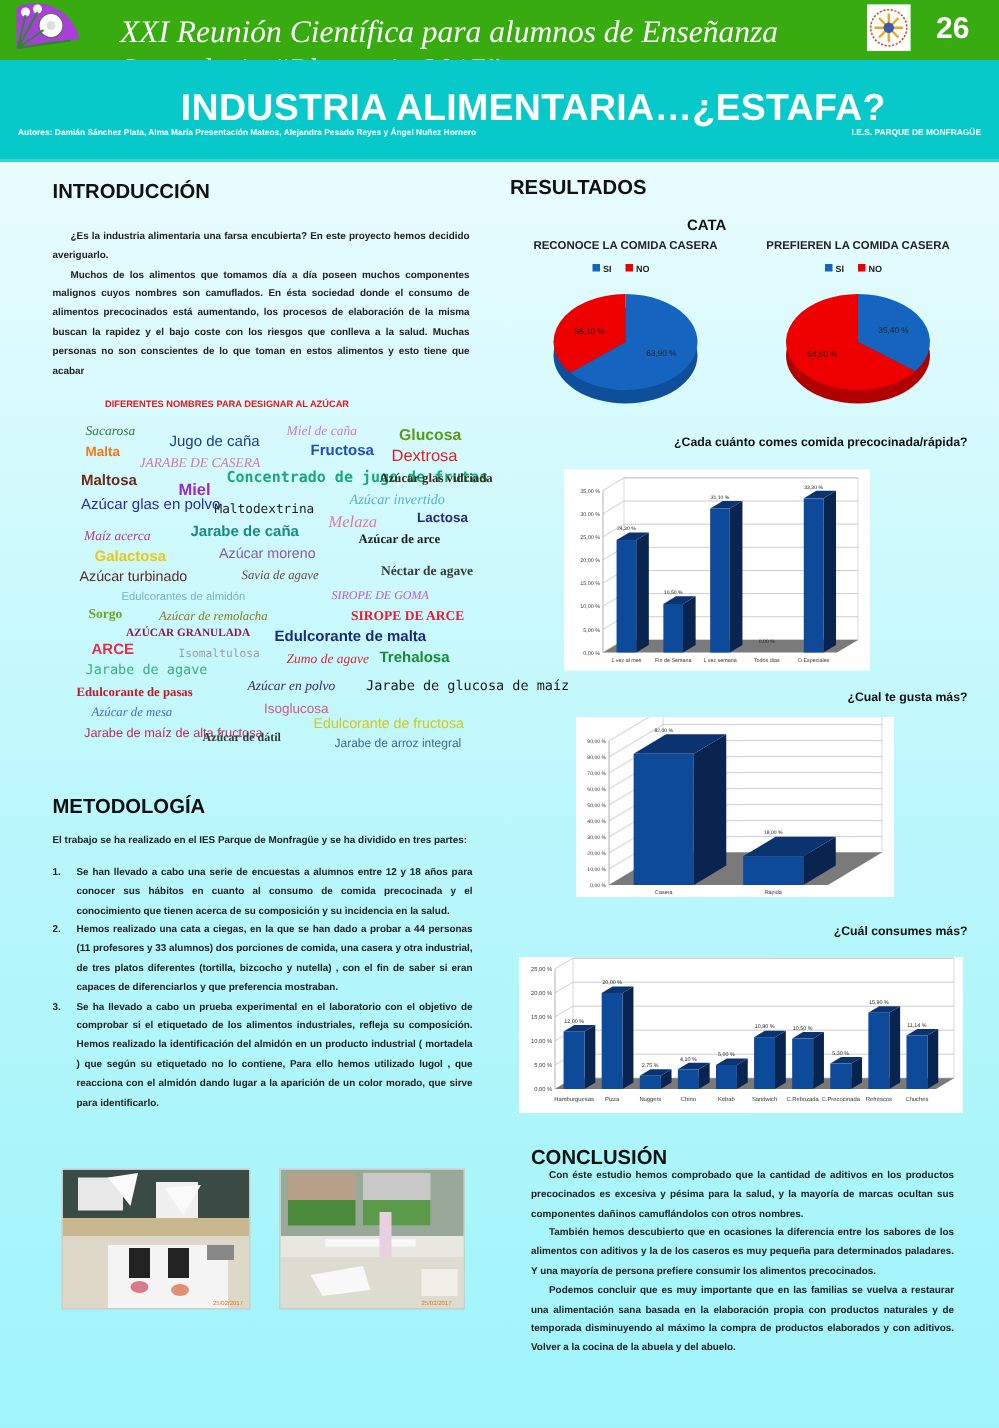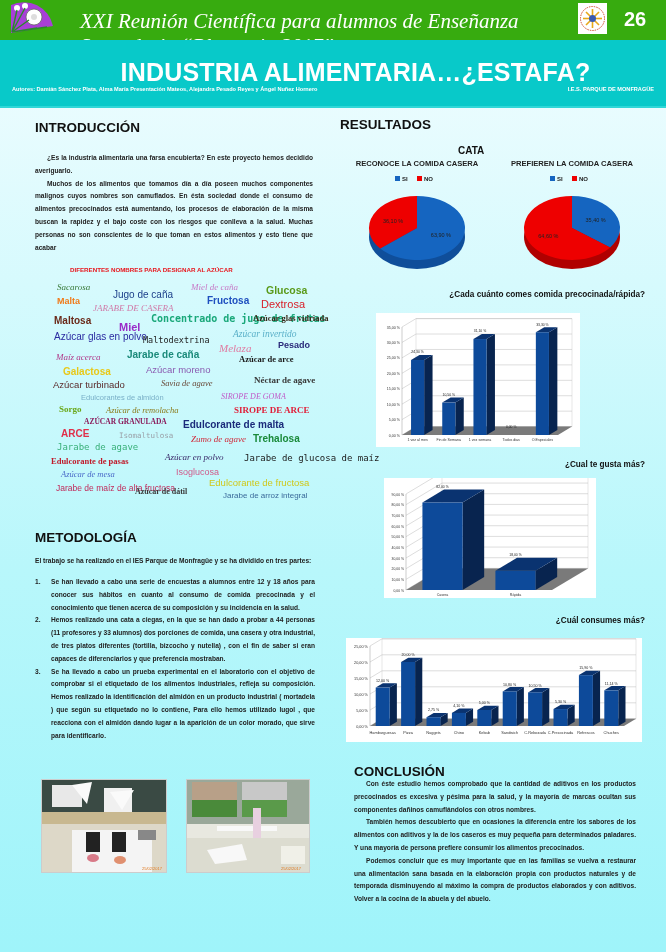--- a/index.html
+++ b/index.html
@@ -76,21 +76,21 @@
     <div class="sw" style="left: 156px; top: 18px; font-size: 10px; font-family: &quot;Liberation Sans&quot;, sans-serif; font-weight: bold; color: rgb(31, 79, 191);">Fructosa</div>
     <div class="sw" style="left: 210px; top: 21px; font-size: 11px; font-family: &quot;Liberation Sans&quot;, sans-serif; color: rgb(216, 32, 42);">Dextrosa</div>
     <div class="sw" style="left: 3px; top: 38px; font-size: 10px; font-family: &quot;Liberation Sans&quot;, sans-serif; font-weight: bold; color: rgb(106, 42, 26);">Maltosa</div>
     <div class="sw" style="left: 68px; top: 44px; font-size: 11px; font-family: &quot;Liberation Sans&quot;, sans-serif; font-weight: bold; color: rgb(154, 42, 200);">Miel</div>
     <div class="sw" style="left: 100px; top: 36px; font-size: 10px; font-family: &quot;DejaVu Sans Mono&quot;, monospace; font-weight: bold; color: rgb(26, 168, 122);">Concentrado de jugo de frutas</div>
     <div class="sw" style="left: 202px; top: 36px; font-size: 8.5px; font-family: &quot;Liberation Serif&quot;, serif; font-weight: bold; color: rgb(58, 42, 26);">Azúcar glas vidriada</div>
     <div class="sw" style="left: 3px; top: 54px; font-size: 10px; font-family: &quot;Liberation Sans&quot;, sans-serif; color: rgb(42, 42, 160);">Azúcar glas en polvo</div>
     <div class="sw" style="left: 92px; top: 58px; font-size: 8.5px; font-family: &quot;DejaVu Sans Mono&quot;, monospace; color: rgb(34, 34, 34);">Maltodextrina</div>
     <div class="sw" style="left: 182px; top: 52px; font-size: 9.5px; font-family: &quot;Liberation Serif&quot;, serif; font-style: italic; color: rgb(90, 176, 200);">Azúcar invertido</div>
     <div class="sw" style="left: 168px; top: 65px; font-size: 11px; font-family: &quot;Liberation Serif&quot;, serif; font-style: italic; color: rgb(224, 122, 160);">Melaza</div>
-    <div class="sw" style="left: 227px; top: 63px; font-size: 9px; font-family: &quot;Liberation Sans&quot;, sans-serif; font-weight: bold; color: rgb(42, 42, 122);">Pesado</div>
+    <div class="sw" style="left: 227px; top: 63px; font-size: 9px; font-family: &quot;Liberation Sans&quot;, sans-serif; font-weight: bold; color: rgb(42, 42, 122);">Lactosa</div>
     <div class="sw" style="left: 5px; top: 75px; font-size: 9px; font-family: &quot;Liberation Serif&quot;, serif; font-style: italic; color: rgb(176, 58, 138);">Maíz acerca</div>
     <div class="sw" style="left: 76px; top: 72px; font-size: 10px; font-family: &quot;Liberation Sans&quot;, sans-serif; font-weight: bold; color: rgb(26, 138, 122);">Jarabe de caña</div>
     <div class="sw" style="left: 188px; top: 77px; font-size: 8.5px; font-family: &quot;Liberation Serif&quot;, serif; font-weight: bold; color: rgb(26, 26, 26);">Azúcar de arce</div>
     <div class="sw" style="left: 12px; top: 89px; font-size: 10px; font-family: &quot;Liberation Sans&quot;, sans-serif; font-weight: bold; color: rgb(232, 200, 26);">Galactosa</div>
     <div class="sw" style="left: 95px; top: 87px; font-size: 9.5px; font-family: &quot;Liberation Sans&quot;, sans-serif; color: rgb(138, 90, 176);">Azúcar moreno</div>
     <div class="sw" style="left: 2px; top: 102px; font-size: 9.5px; font-family: &quot;Liberation Sans&quot;, sans-serif; color: rgb(90, 42, 42);">Azúcar turbinado</div>
     <div class="sw" style="left: 110px; top: 101px; font-size: 8.5px; font-family: &quot;Liberation Serif&quot;, serif; font-style: italic; color: rgb(106, 74, 58);">Savia de agave</div>
     <div class="sw" style="left: 203px; top: 98px; font-size: 9px; font-family: &quot;Liberation Serif&quot;, serif; font-weight: bold; color: rgb(58, 58, 58);">Néctar de agave</div>
     <div class="sw" style="left: 30px; top: 116px; font-size: 7.5px; font-family: &quot;Liberation Sans&quot;, sans-serif; color: rgb(122, 176, 200);">Edulcorantes de almidón</div>
     <div class="sw" style="left: 170px; top: 115px; font-size: 8px; font-family: &quot;Liberation Serif&quot;, serif; font-style: italic; color: rgb(192, 90, 200);">SIROPE DE GOMA</div>

